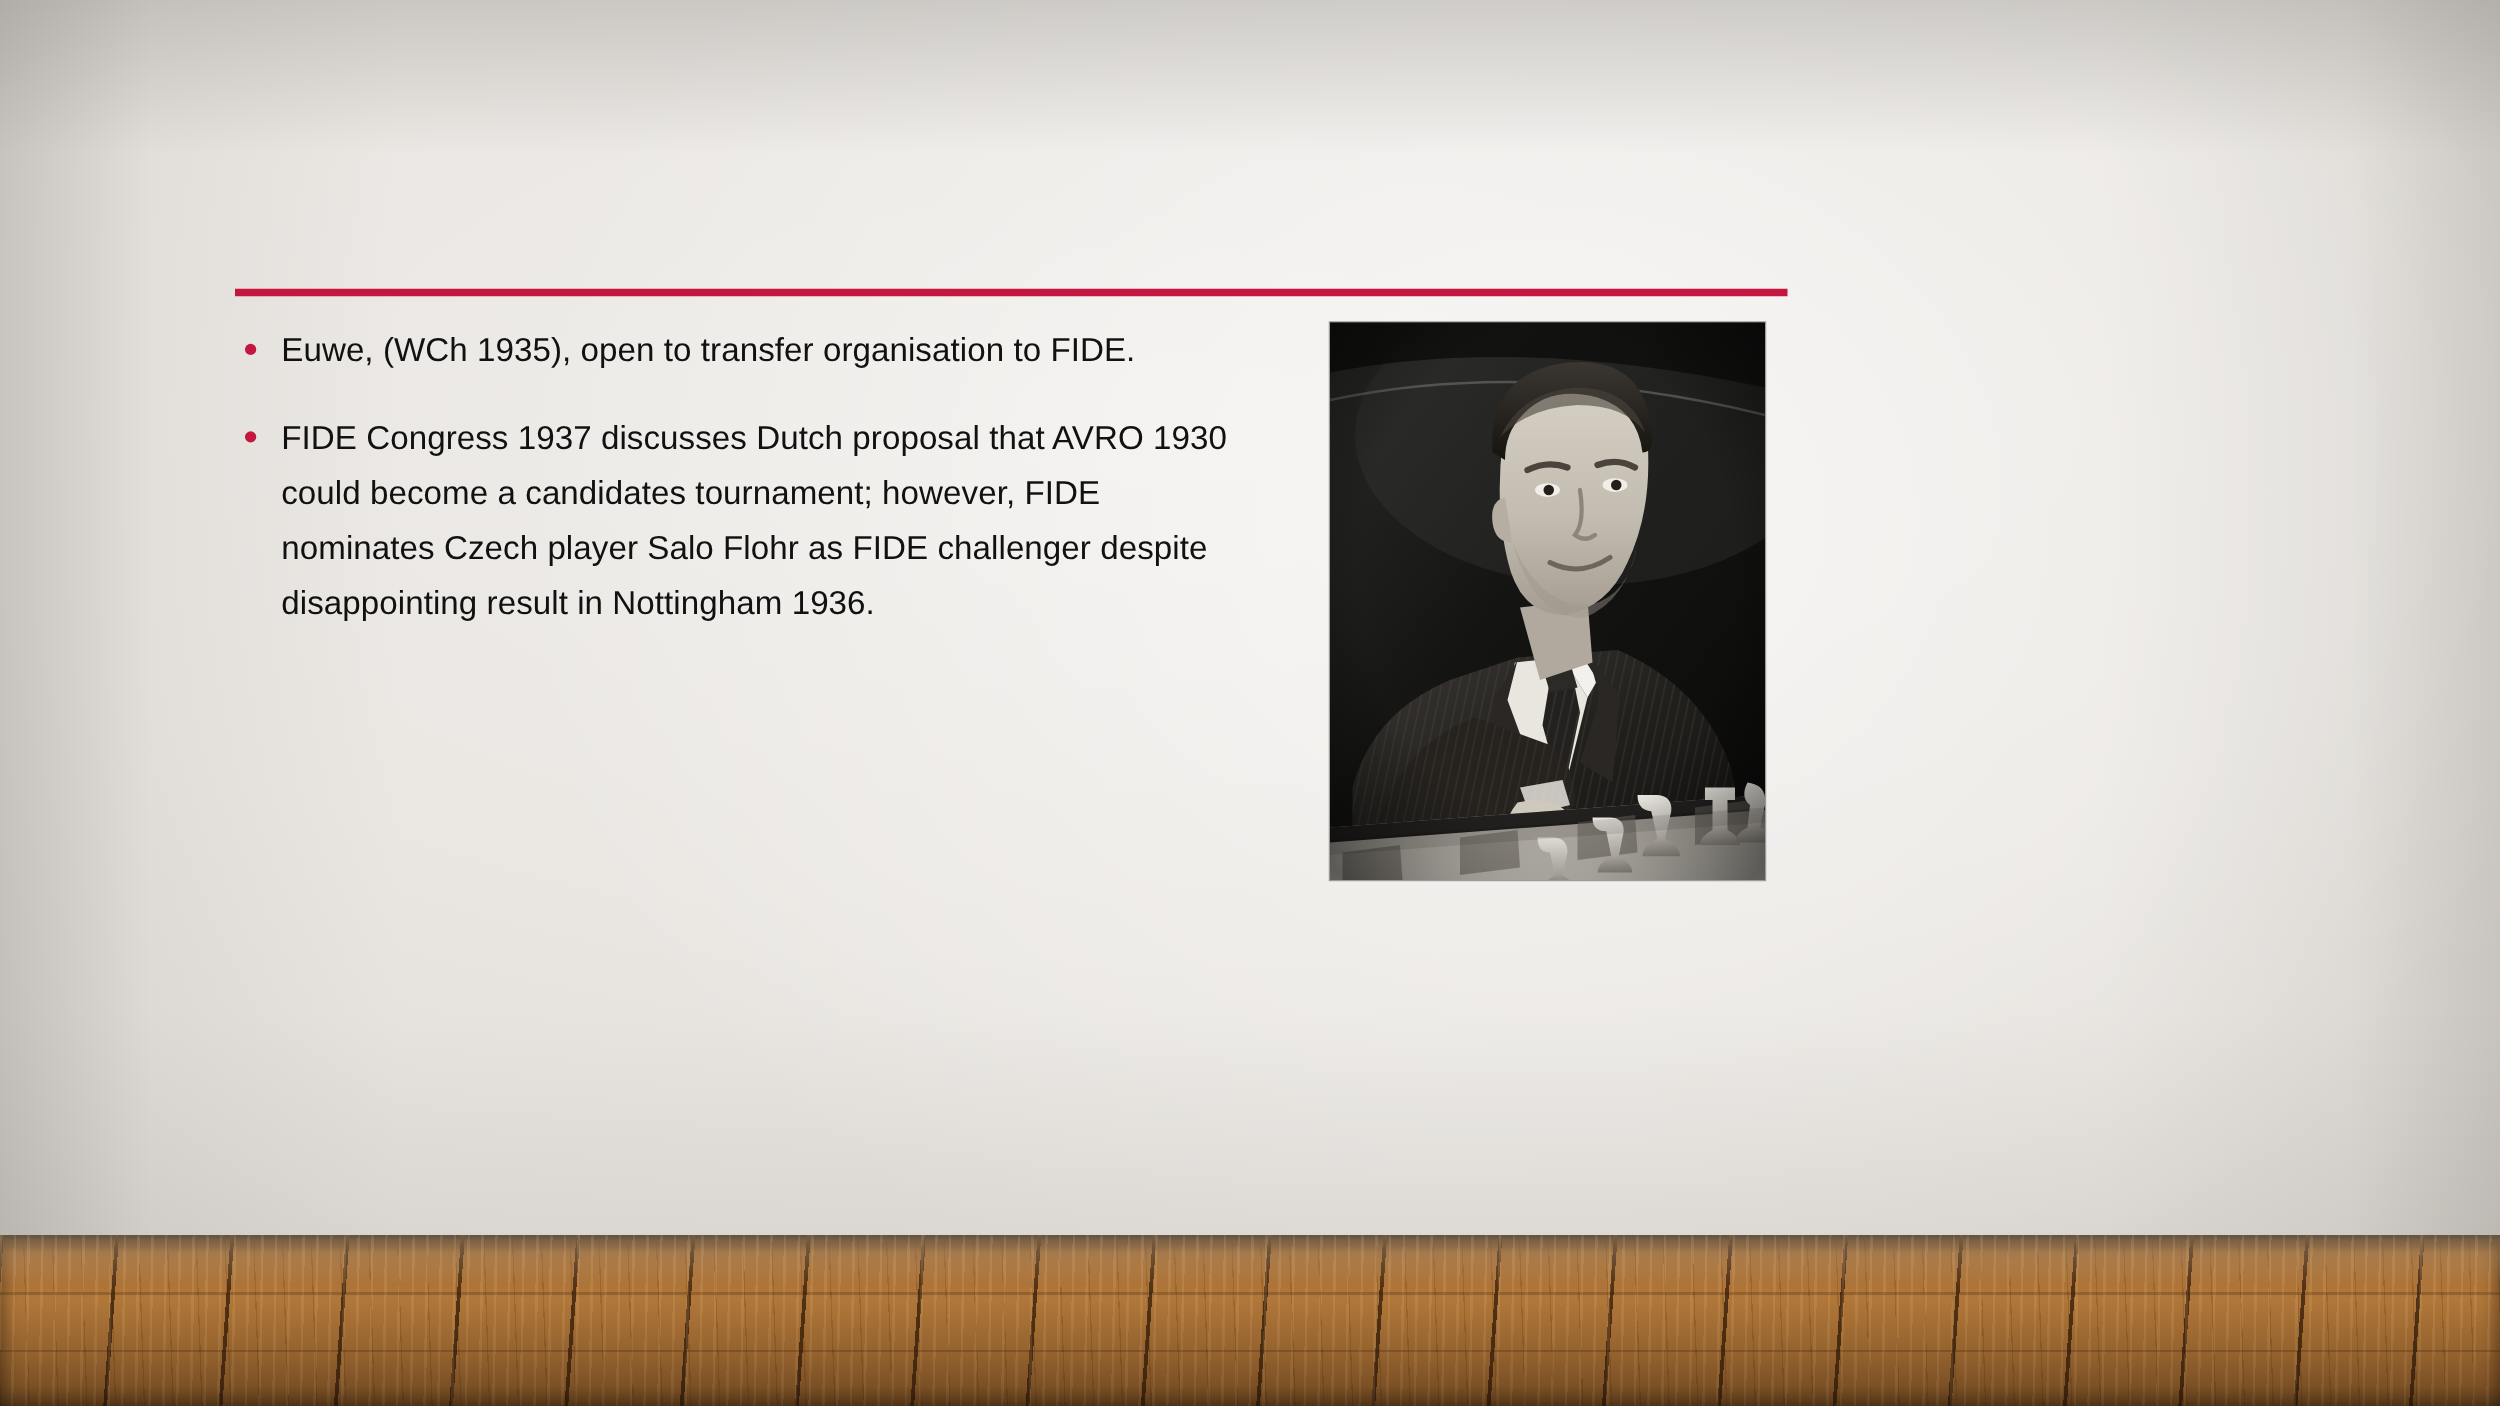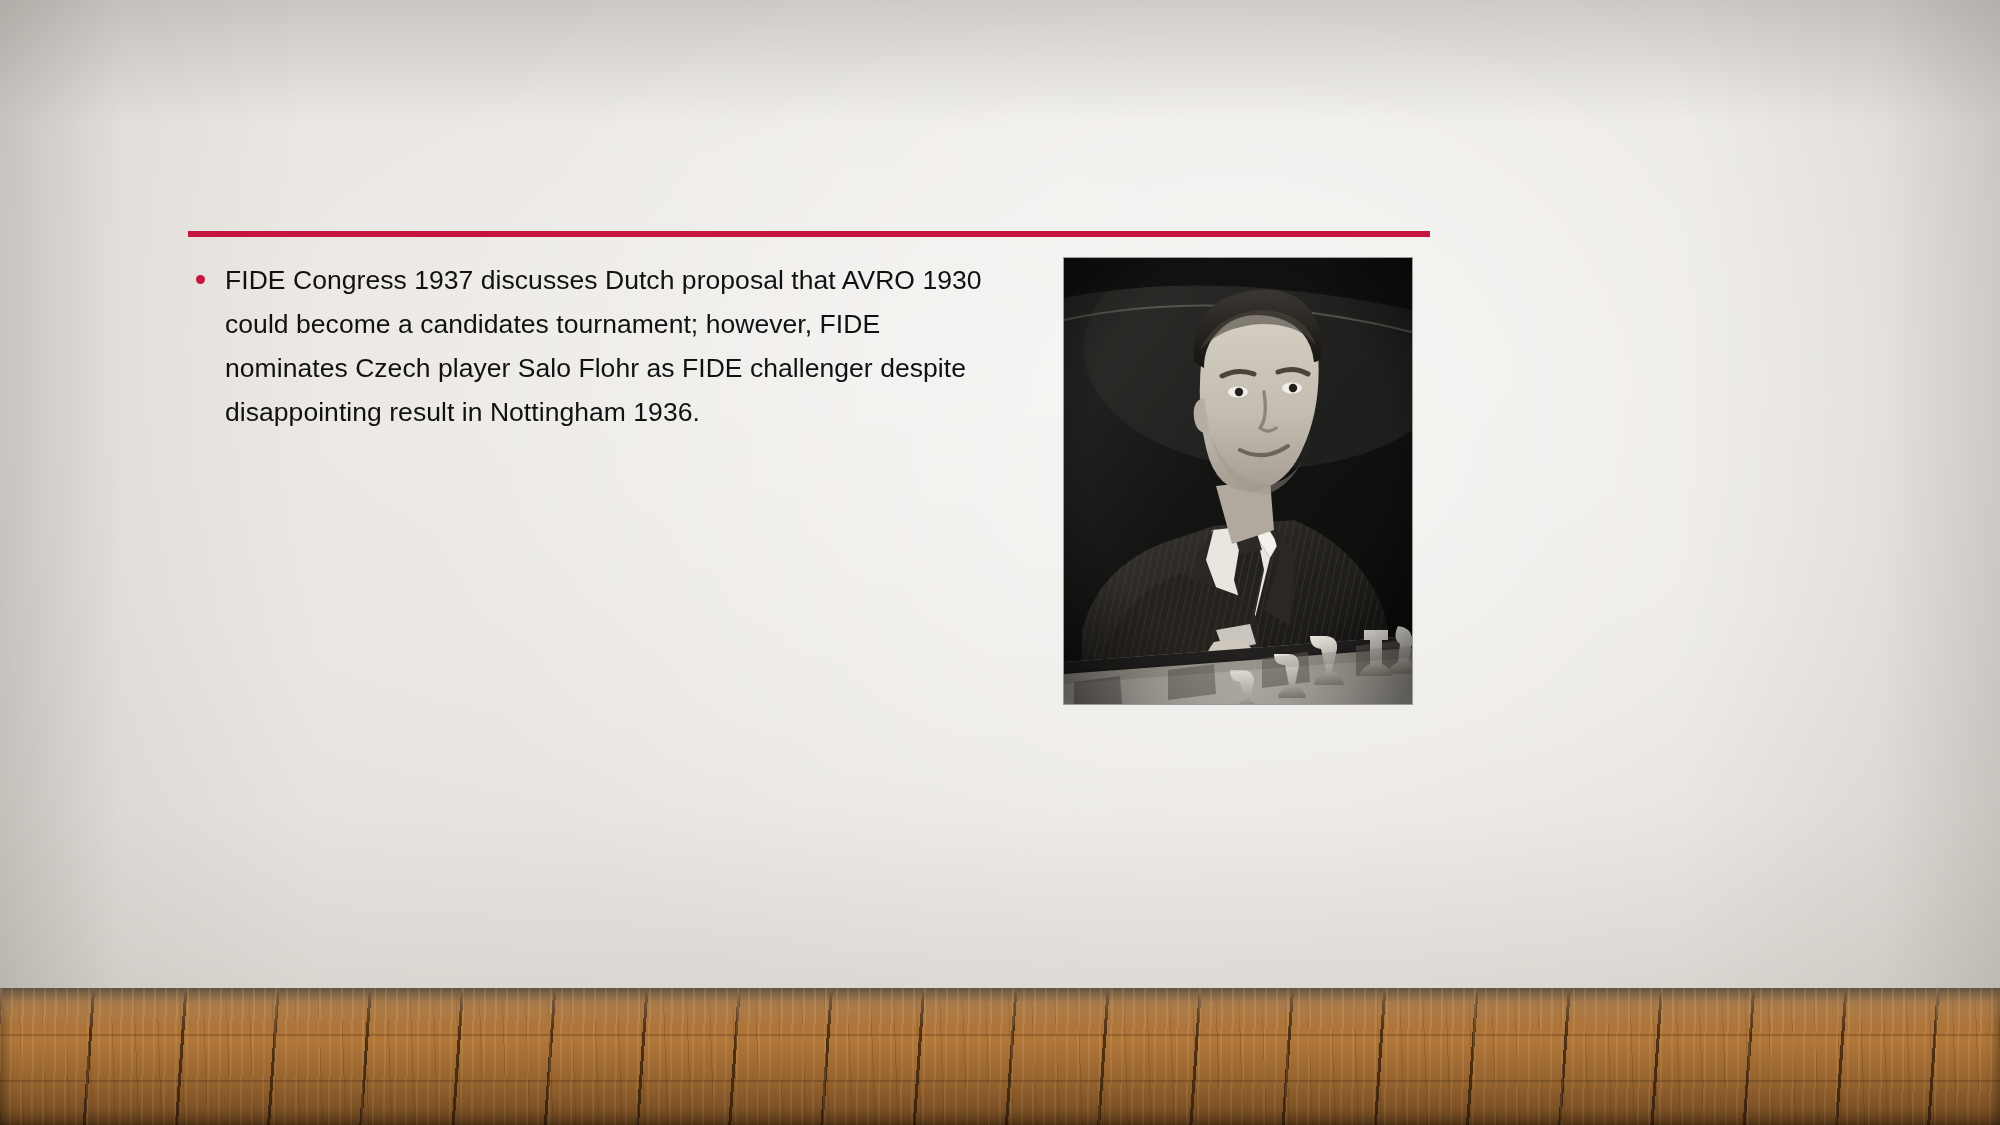--- a/index.html
+++ b/index.html
@@ -127,20 +127,24 @@
 
 <div id="slide">
 
   <div id="wall-sheen"></div>
   <div id="wall-vignette"></div>
 
   <div id="title-rule"></div>
 
   <div id="body-block">
 
+    <div class="bullet-row">
+      <span class="bullet-dot"></span>
+      <span class="bullet-text">Euwe, (WCh 1935), open to transfer organisation to FIDE.</span>
+    </div>
 
     <div class="bullet-row">
       <span class="bullet-dot"></span>
       <span class="bullet-text">FIDE Congress 1937 discusses Dutch proposal that AVRO 1930 could become a candidates tournament; however, FIDE nominates Czech player Salo Flohr as FIDE challenger despite disappointing result in Nottingham 1936.</span>
     </div>
 
 
   </div>
 
   <div id="photo-frame">

